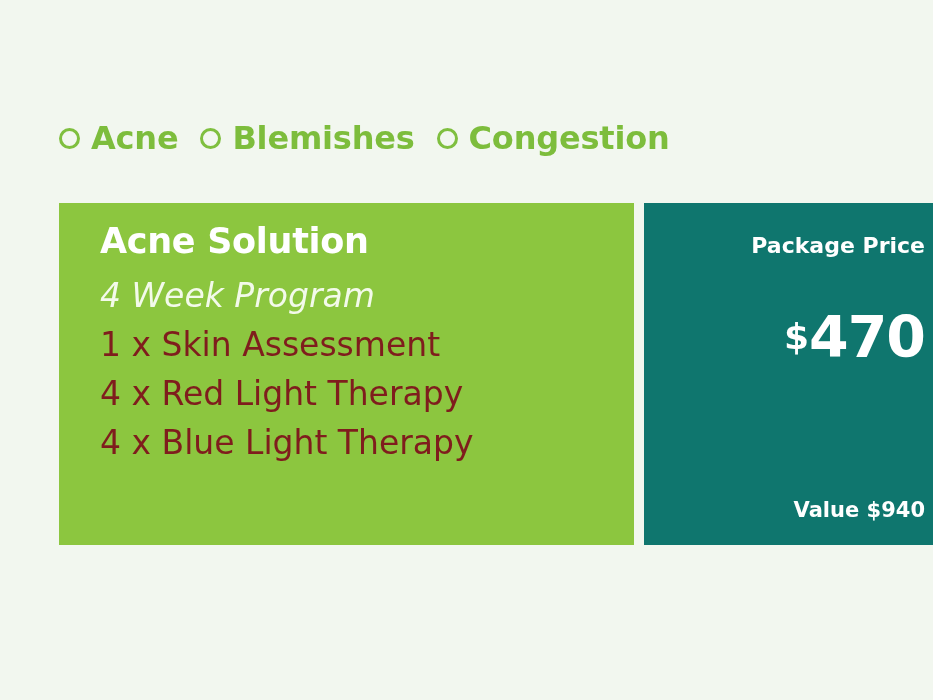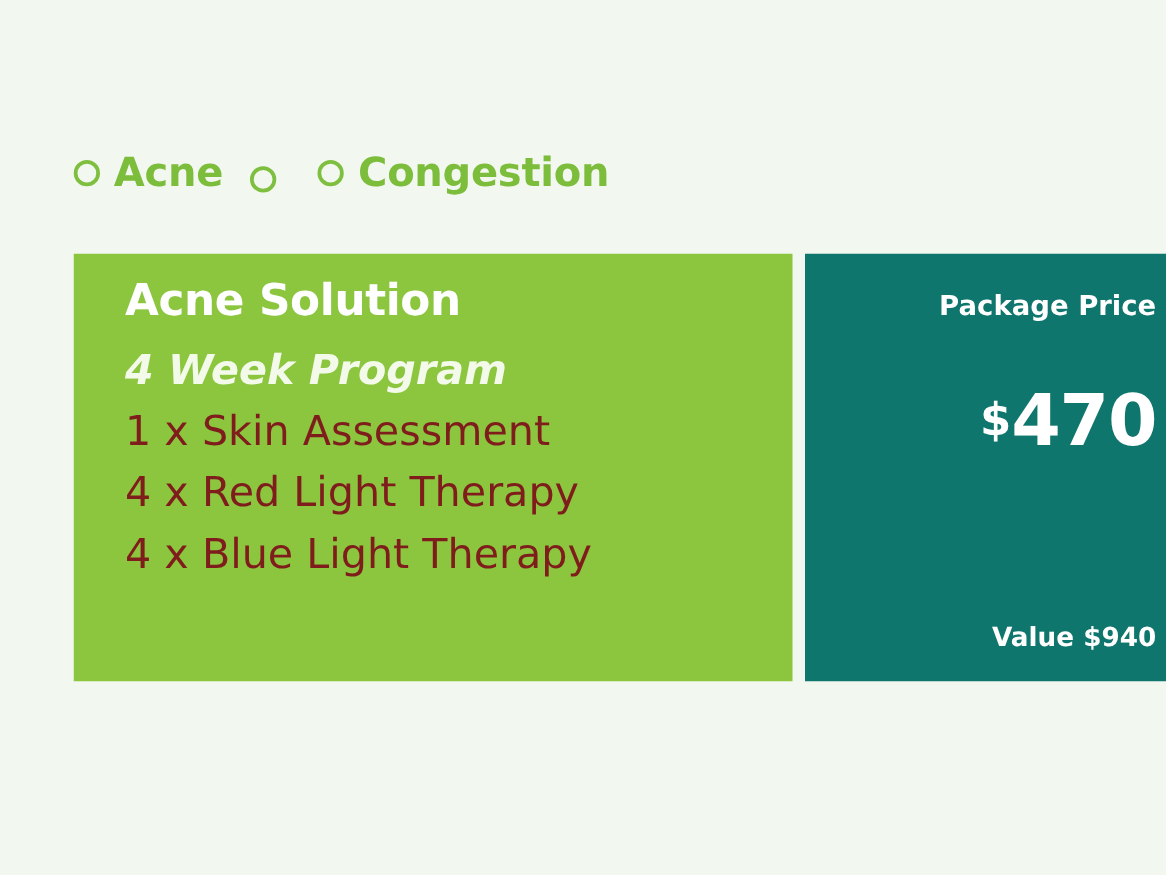--- a/index.html
+++ b/index.html
@@ -94,21 +94,21 @@
     color: #ffffff;
     letter-spacing: -0.3px;
     line-height: 1.15;
     margin: 0 0 10px 0;
     white-space: nowrap;
   }
 
   .card-subtitle {
     font-size: 33px;
     font-style: italic;
-    font-weight: 700;
+    font-weight: 400;
     color: #f3faea;
     line-height: 49px;
     white-space: nowrap;
   }
 
   .card-list {
     list-style: none;
     margin: 0;
     padding: 0;
   }
@@ -169,20 +169,21 @@
 
   <div class="tag-row">
 
     <div class="tag">
       <span class="tag-bullet"></span>
       <span class="tag-label">Acne</span>
     </div>
 
     <div class="tag">
       <span class="tag-bullet"></span>
+      <span class="tag-label">Blemishes</span>
     </div>
 
     <div class="tag">
       <span class="tag-bullet"></span>
       <span class="tag-label">Congestion</span>
     </div>
 
   </div>
 
   <div class="panels">

